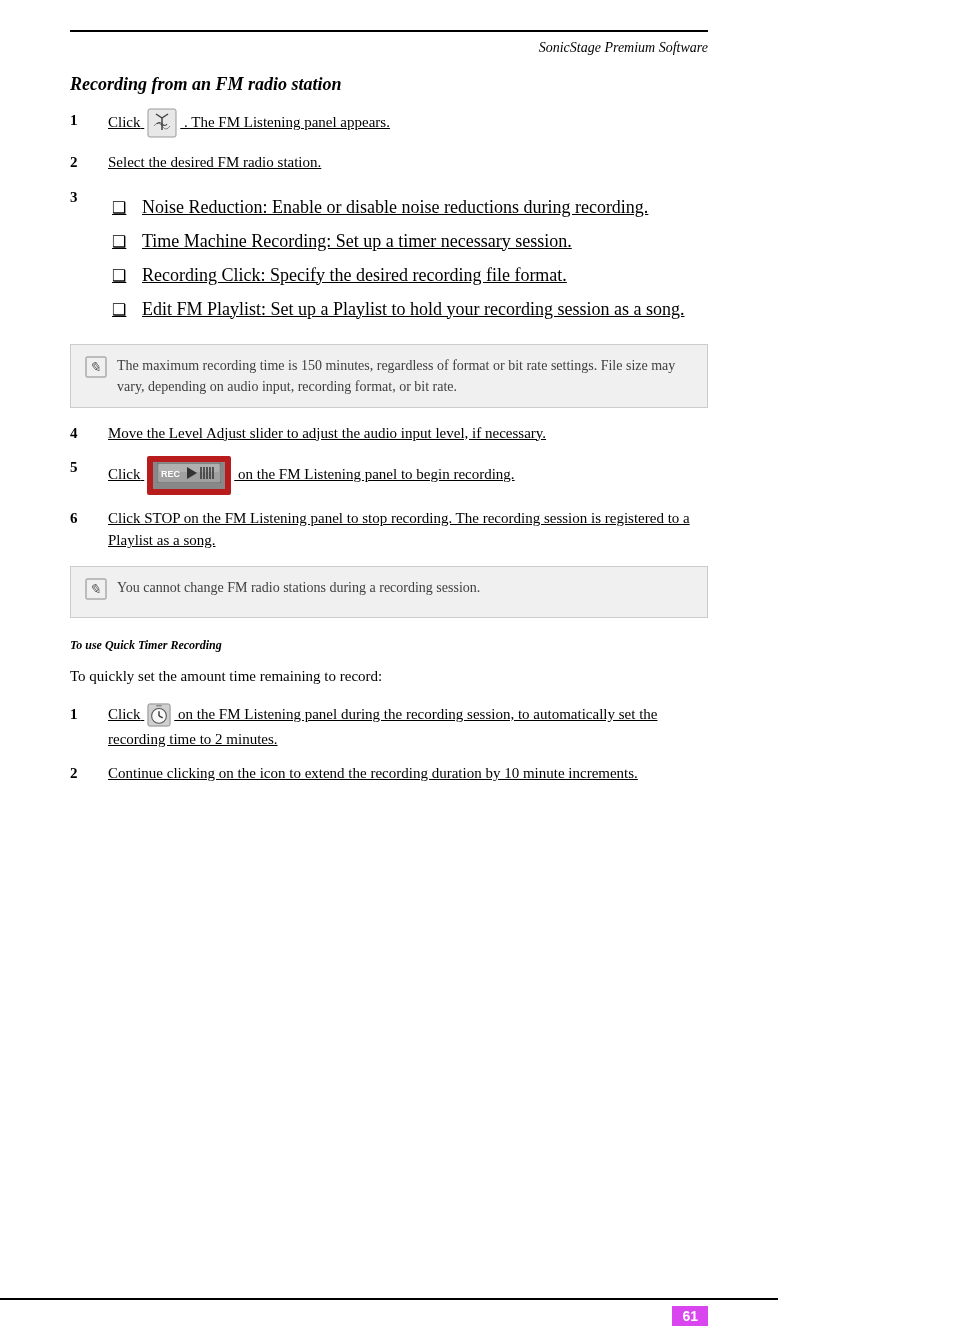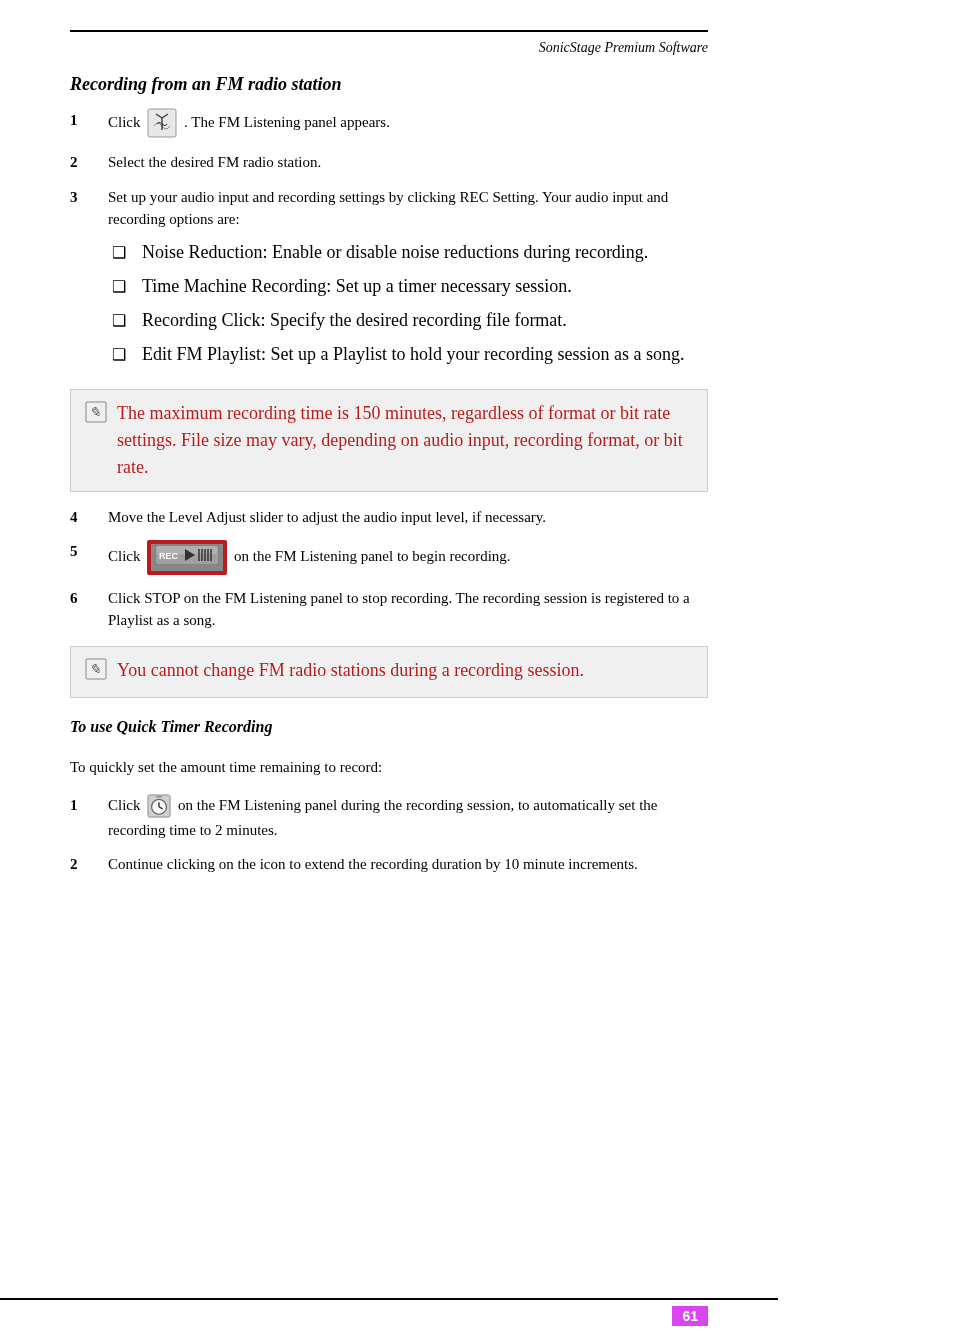--- a/index.html
+++ b/index.html
@@ -49,20 +49,21 @@
     .step-num {
       font-size: 15px;
       font-weight: bold;
       min-width: 38px;
       padding-top: 0px;
     }
     .step-content {
       flex: 1;
       font-size: 15px;
       line-height: 1.5;
+      text-decoration: underline;
     }
     .sub-list {
       margin-top: 8px;
       margin-left: 4px;
     }
     .sub-item {
       display: flex;
       align-items: flex-start;
       margin-bottom: 7px;
       line-height: 1.5;
@@ -85,43 +86,43 @@
       align-items: flex-start;
       gap: 8px;
       line-height: 1.5;
     }
     .note-icon {
       font-size: 16px;
       min-width: 24px;
       margin-top: 1px;
     }
     .note-text {
-      font-size: 18px;
-      color: #b91c1c;
+      font-size: 14px;
+      color: #404040;
     }
     .inline-icon {
       display: inline-block;
       vertical-align: middle;
       margin: 0 3px;
     }
     .fm-icon {
       display: inline-flex;
       align-items: center;
       justify-content: center;
       width: 30px;
       height: 30px;
       vertical-align: middle;
       margin: 0 3px;
       position: relative;
       top: -1px;
     }
     .rec-icon {
       display: inline-block;
       background: #888;
-      border: 4px solid #b91c1c;
+      border: 6px solid #b91c1c;
       border-radius: 2px;
       padding: 1px 4px;
       font-size: 11px;
       font-family: Arial, sans-serif;
       color: #fff;
       vertical-align: middle;
       margin: 0 3px;
       white-space: nowrap;
     }
     .timer-icon {
@@ -129,24 +130,24 @@
       align-items: center;
       justify-content: center;
       width: 24px;
       height: 24px;
       vertical-align: middle;
       margin: 0 3px;
       position: relative;
       top: -1px;
     }
     .subsection-title {
-      font-size: 16px;
+      font-size: 12px;
       font-weight: bold;
       font-style: italic;
-      margin-bottom: 20px;
+      margin-bottom: 12px;
       margin-top: 20px;
     }
     .bottom-border {
       border-bottom: 2px solid #000;
       position: absolute;
       bottom: 40px;
       left: 0;
       right: 0;
     }
     .page-number {
@@ -194,21 +195,20 @@
   </div>
 
   <div class="step">
     <div class="step-num">2</div>
     <div class="step-content">Select the desired FM radio station.</div>
   </div>
 
   <div class="step">
     <div class="step-num">3</div>
     <div class="step-content">
-      <span>Set up your audio input and recording settings by clicking REC Setting. Your audio input and recording options are:</span>
       <div class="sub-list">
         <div class="sub-item">
           <span class="checkbox-icon">❑</span>
           <span class="sub-item-text">Noise Reduction: Enable or disable noise reductions during recording.</span>
         </div>
         <div class="sub-item">
           <span class="checkbox-icon">❑</span>
           <span class="sub-item-text">Time Machine Recording: Set up a timer necessary session.</span>
         </div>
         <div class="sub-item">

